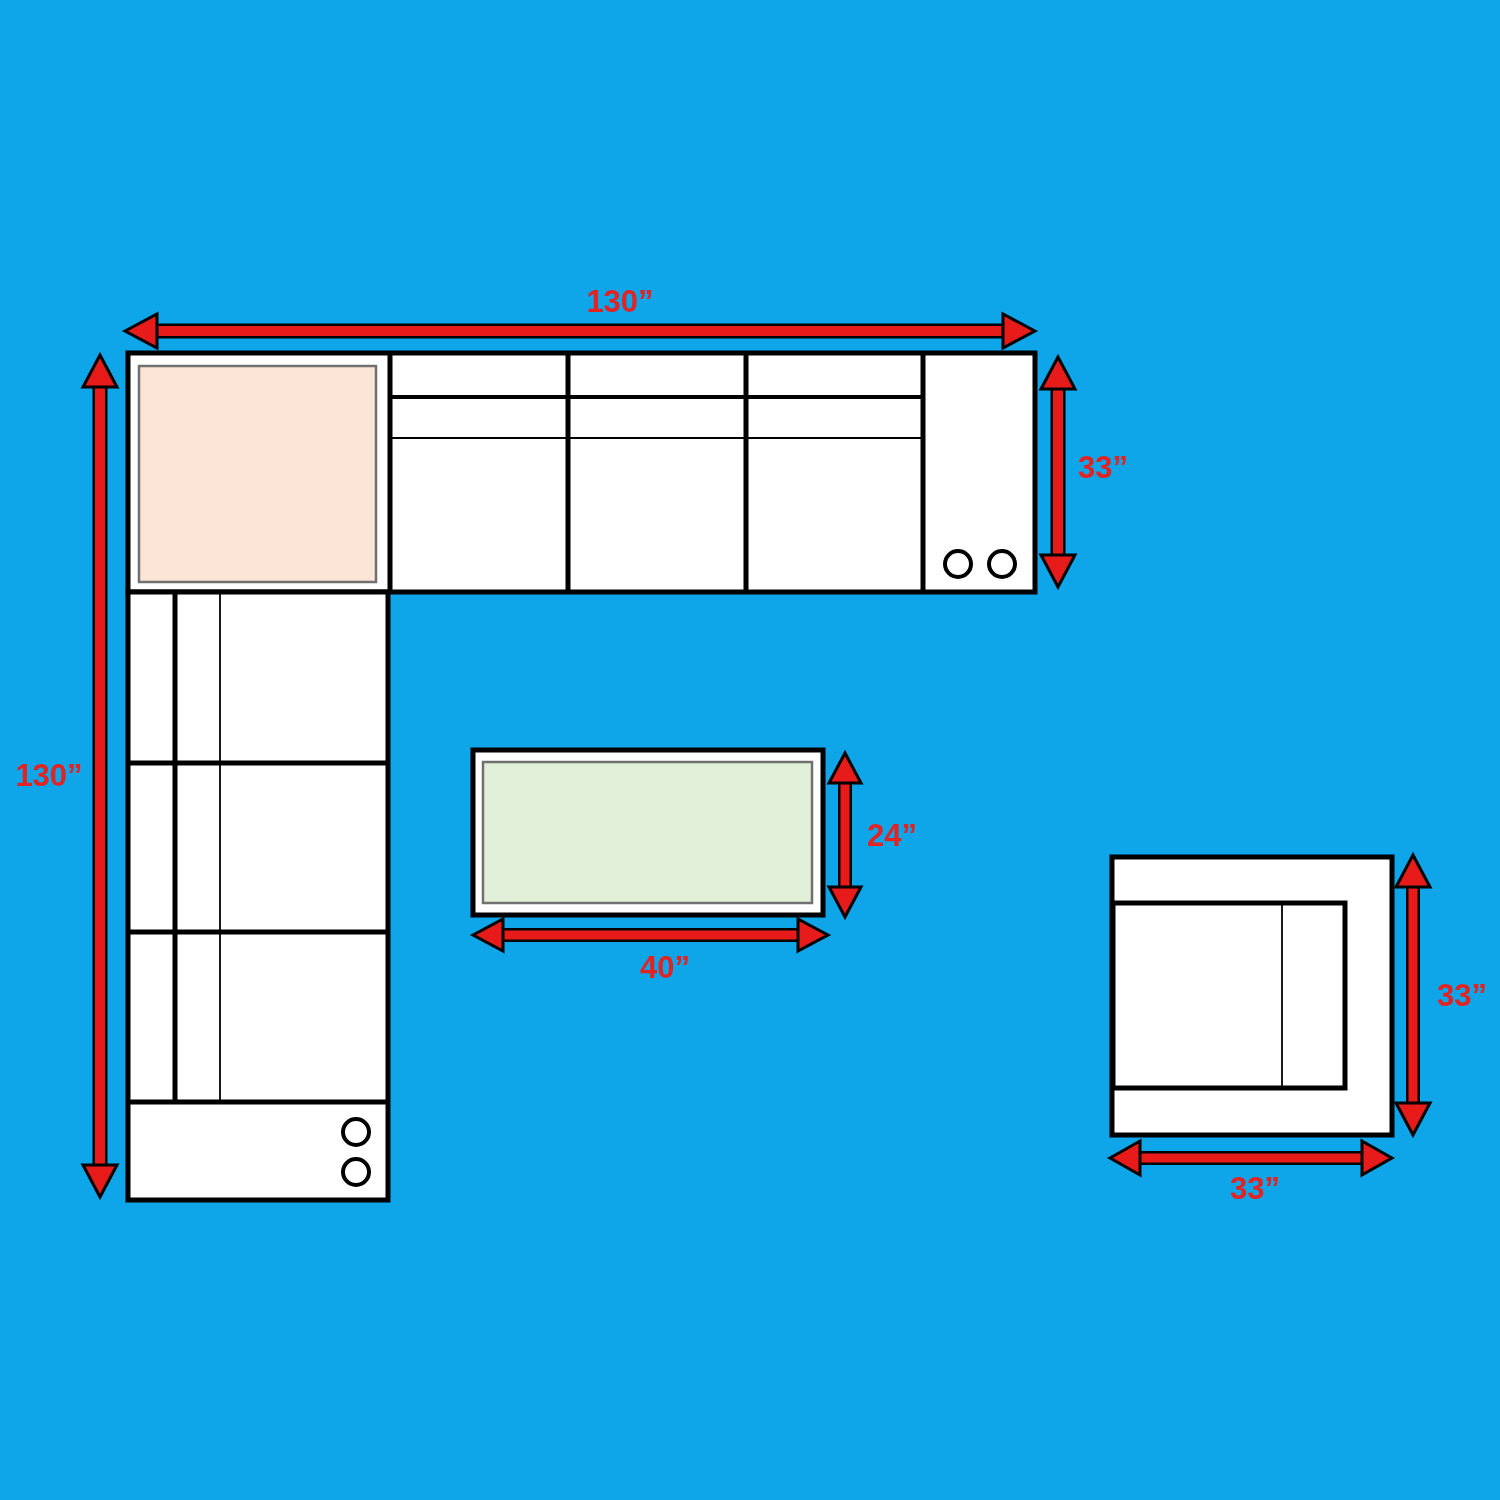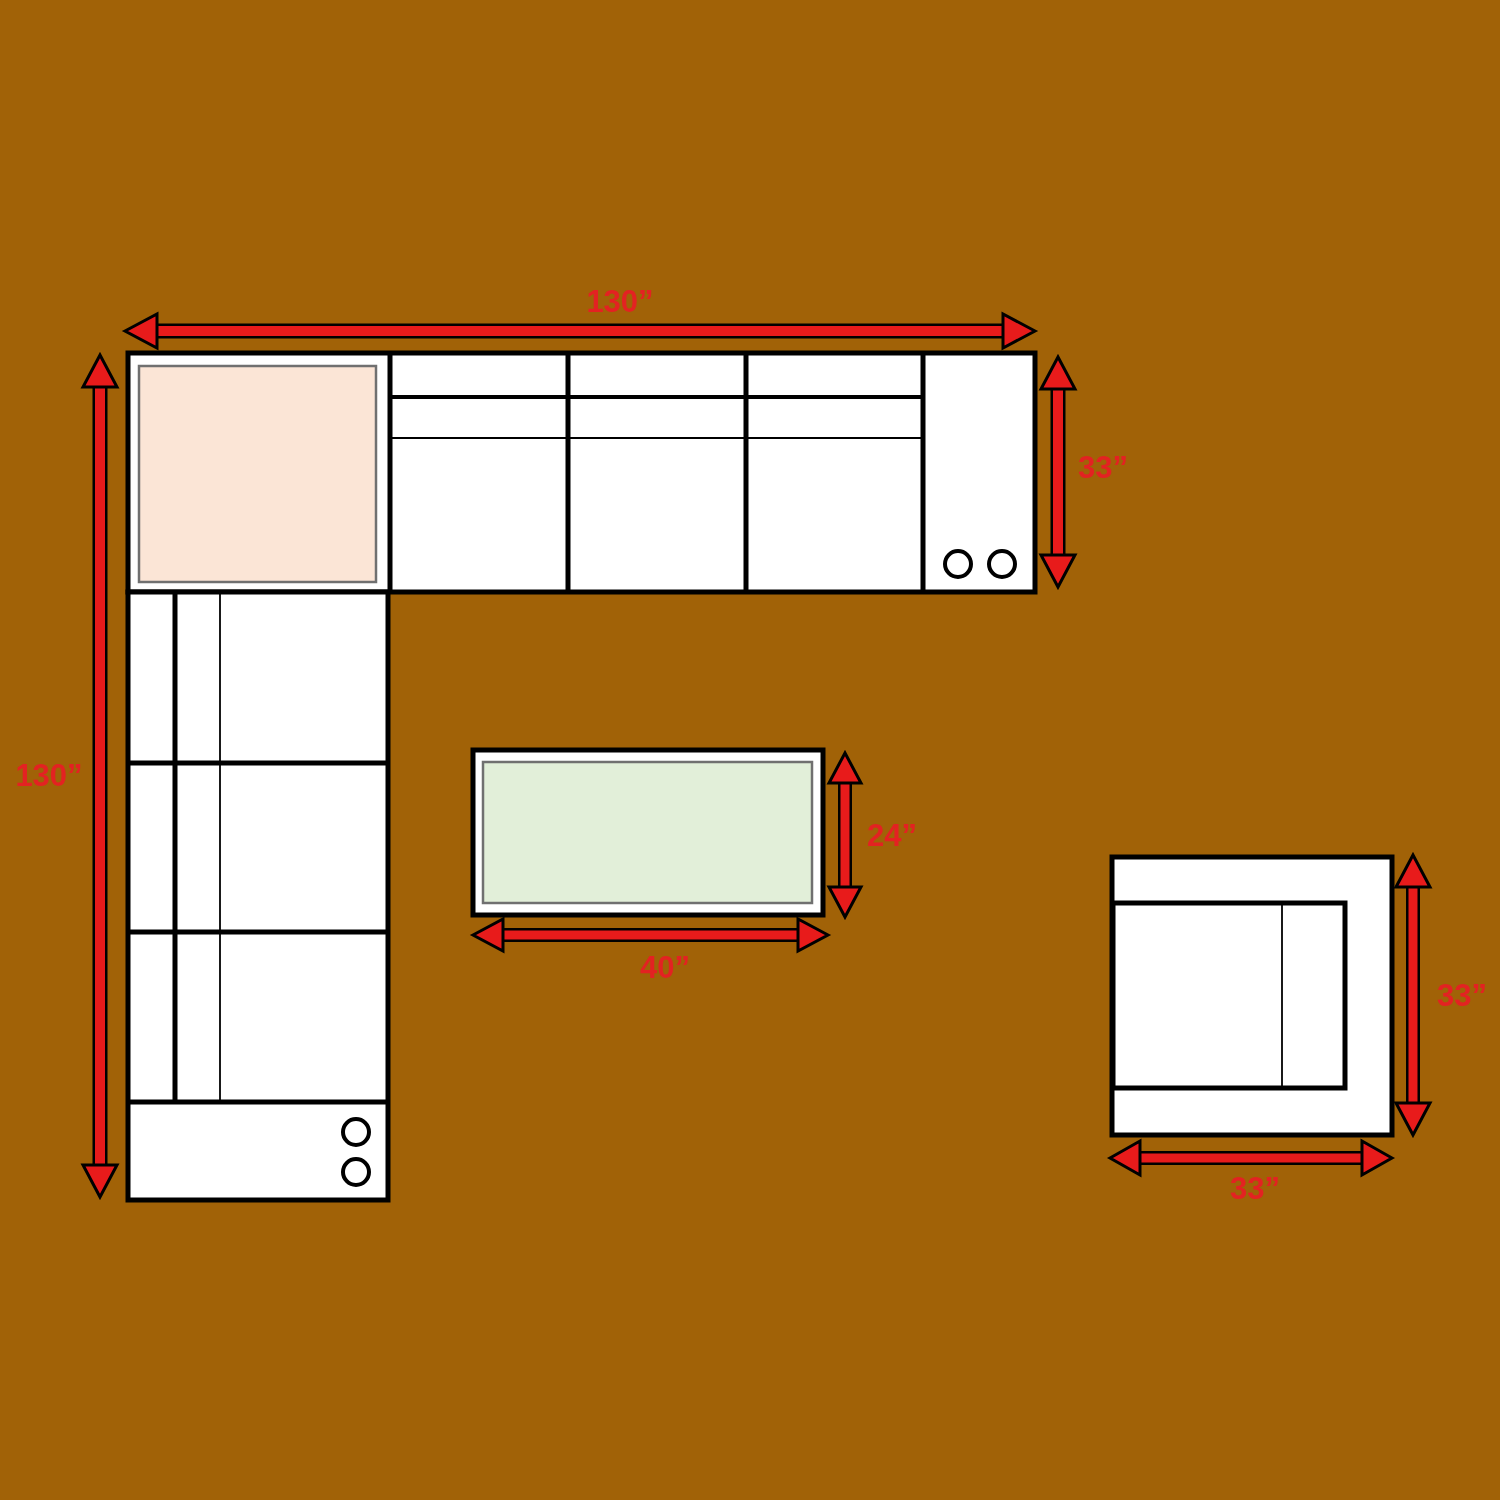--- a/index.html
+++ b/index.html
@@ -7,21 +7,21 @@
     padding: 0;
     background: #ffffff;
     width: 1500px;
     height: 1500px;
     font-family: "Liberation Sans", sans-serif;
   }
   #canvas {
     position: relative;
     width: 1500px;
     height: 1500px;
-    background: #a16207;
+    background: #0ea5e9;
     overflow: hidden;
   }
   svg { display: block; }
   .dim-label {
     font-family: "Liberation Sans", sans-serif;
     font-weight: bold;
     font-size: 31px;
     fill: #e32222;
   }
 </style>

